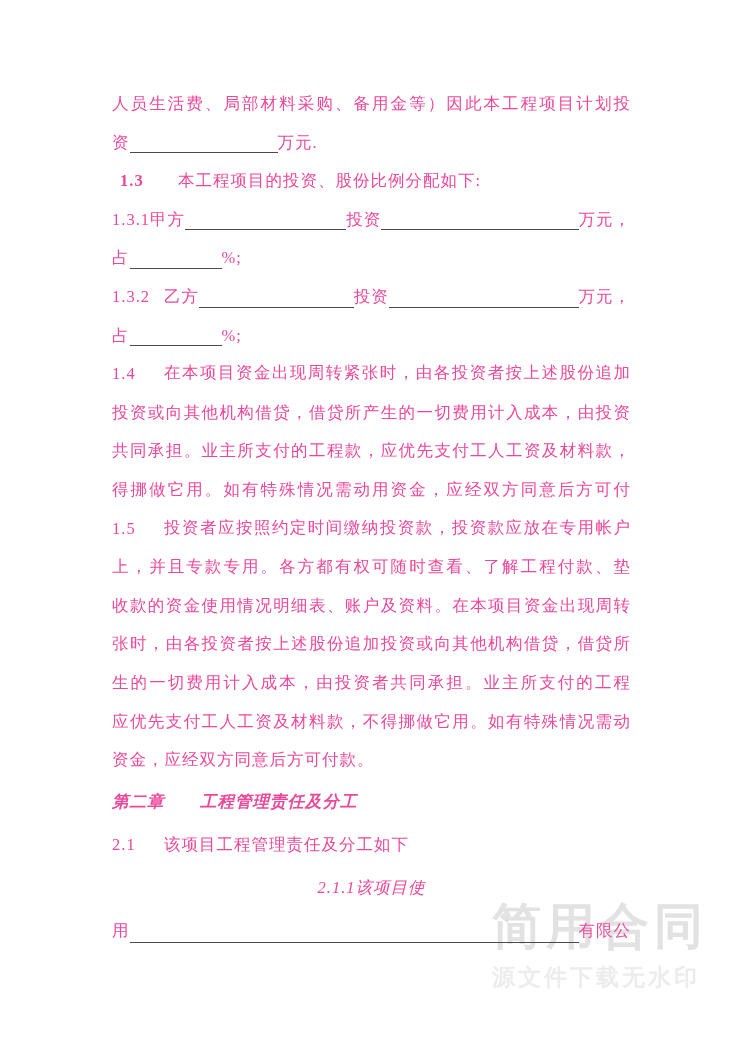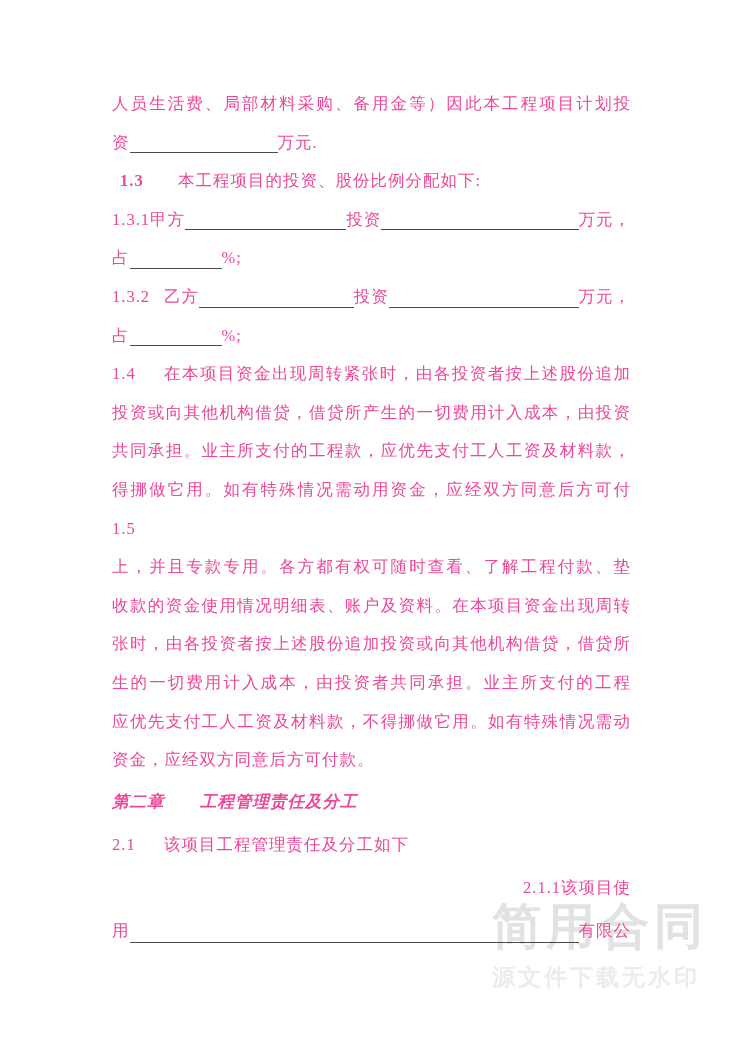--- a/index.html
+++ b/index.html
@@ -41,23 +41,24 @@
   .line.flexrow{display:flex;}
   .line .num{flex:0 0 auto;display:inline-block;}
   .line .txt{display:inline-block;white-space:nowrap;}
   .line .txt.stretch{
     flex:1 1 auto;
     text-align:justify;
     text-align-last:justify;
     white-space:normal;
     word-break:break-all;
     overflow:hidden;
+    font-family:Liberation Mono, monospace;
   }
   .line.bold{font-weight:bold;font-style:italic;}
-  .line.spreadrow{display:flex;justify-content:flex-end;}
+  .line.spreadrow{display:flex;justify-content:center;font-style:italic;}
   .blank{
     display:inline-block;
     border-bottom:1.4px solid #4a4a4a;
     align-self:flex-end;
     height:0;
     margin-bottom:9px;
   }
   .watermark{
     position:absolute;
     right:34px;
@@ -131,20 +132,21 @@
       </div>
       <div class="line flexrow">
         <span class="num" style="width: 52px;">1.4</span>
         <span class="txt stretch">在本项目资金出现周转紧张时，由各投资者按上述股份追加</span>
       </div>
       <div class="line jl">投资或向其他机构借贷，借贷所产生的一切费用计入成本，由投资者</div>
       <div class="line jl">共同承担。业主所支付的工程款，应优先支付工人工资及材料款，不</div>
       <div class="line jl">得挪做它用。如有特殊情况需动用资金，应经双方同意后方可付款。</div>
       <div class="line flexrow">
         <span class="num" style="width: 52px;">1.5</span>
+        <span class="txt stretch">投资者应按照约定时间缴纳投资款，投资款应放在专用帐户</span>
       </div>
       <div class="line jl">上，并且专款专用。各方都有权可随时查看、了解工程付款、垫款、</div>
       <div class="line jl">收款的资金使用情况明细表、账户及资料。在本项目资金出现周转紧</div>
       <div class="line jl">张时，由各投资者按上述股份追加投资或向其他机构借贷，借贷所产</div>
       <div class="line jl">生的一切费用计入成本，由投资者共同承担。业主所支付的工程款，</div>
       <div class="line jl">应优先支付工人工资及材料款，不得挪做它用。如有特殊情况需动用</div>
       <div class="line">资金，应经双方同意后方可付款。</div>
       <div class="line lg bold flexrow">
         <span class="num" style="width: 88px;">第二章</span>
         <span class="txt">工程管理责任及分工</span>

